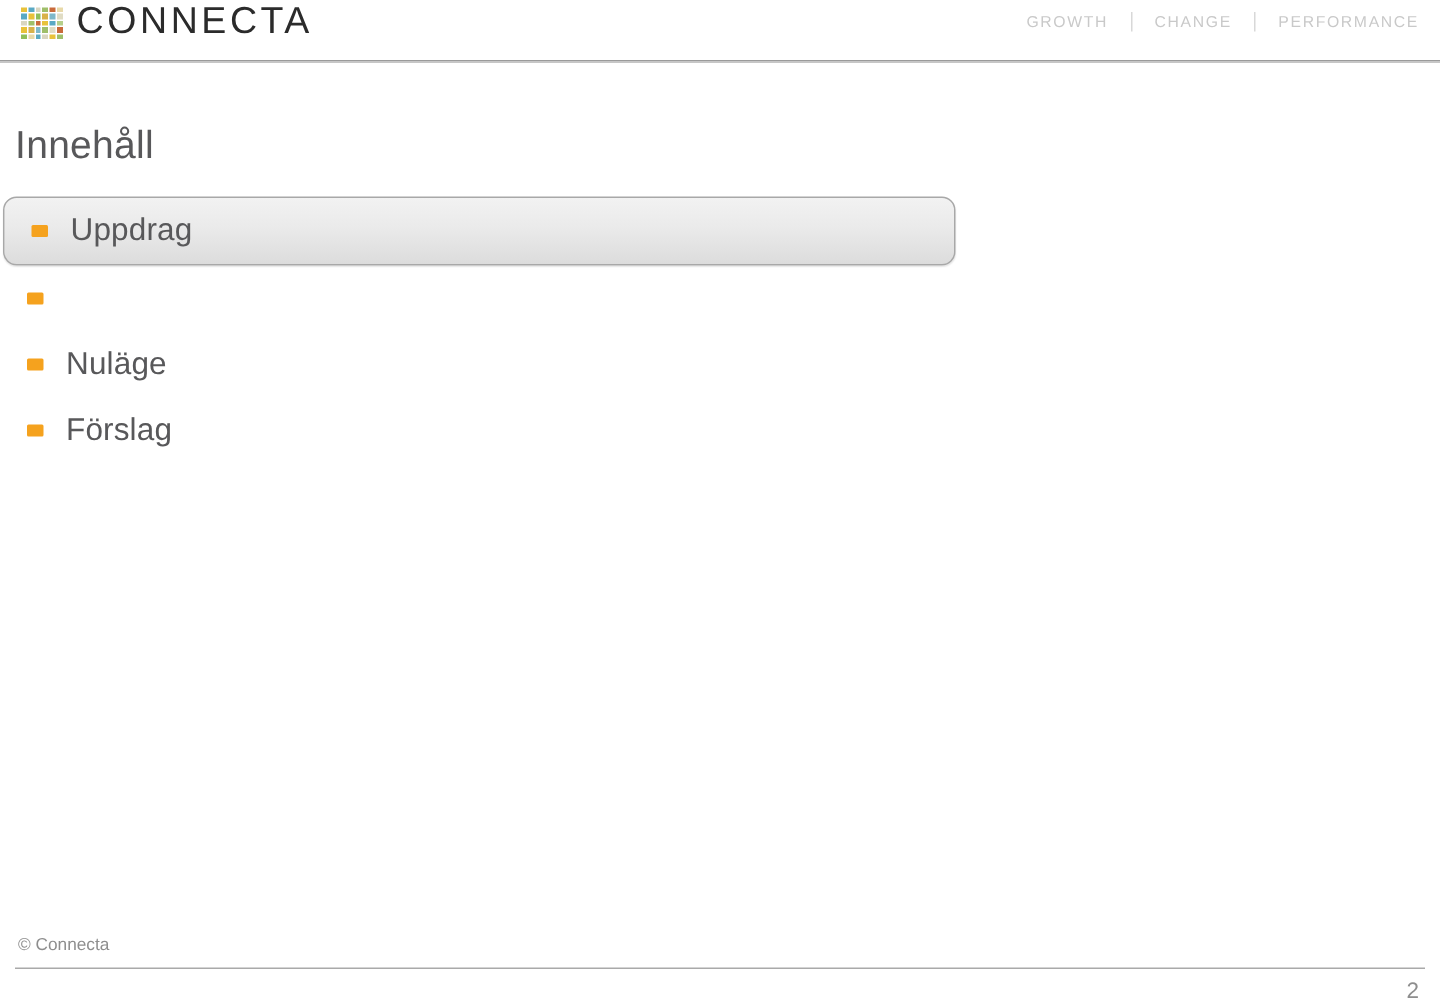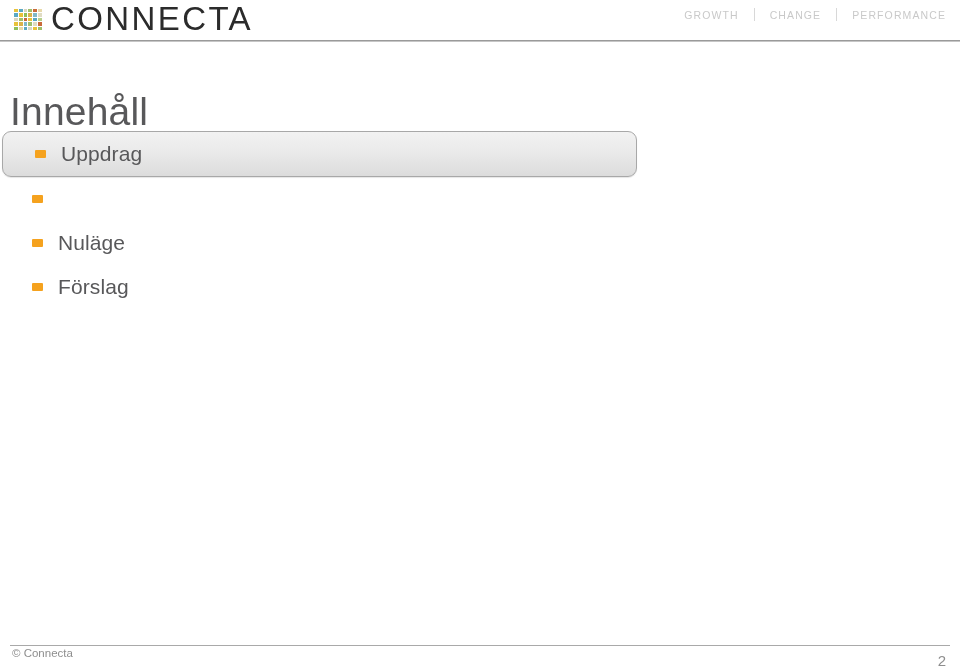--- a/index.html
+++ b/index.html
@@ -32,21 +32,21 @@
   #logo-mark {
     width: 28px;
     height: 21px;
     display: grid;
     grid-template-columns: repeat(6, 1fr);
     grid-template-rows: repeat(5, 1fr);
     gap: 1px;
   }
   #logo-mark i { display: block; }
   #brand-name {
-    font-size: 33px;
+    font-size: 25px;
     letter-spacing: 2.4px;
     color: #2b2b2b;
     font-weight: 400;
     line-height: 1;
     padding-bottom: 2px;
   }
 
   #tagline {
     position: absolute;
     right: 14px;
@@ -72,39 +72,39 @@
     width: 960px;
     height: 2px;
     background: linear-gradient(to bottom, #9a9a9a 0%, #9a9a9a 50%, #c6c6c6 50%, #c6c6c6 100%);
   }
 
   
   #page-title {
     position: absolute;
     left: 10px;
     top: 64px;
-    font-size: 39px;
+    font-size: 26px;
     color: #58585a;
     font-weight: 400;
     letter-spacing: 0.2px;
   }
 
   
   #agenda {
     position: absolute;
     left: 0;
     top: 131px;
     width: 960px;
   }
   .agenda-item {
     position: relative;
     height: 44px;
     display: flex;
     align-items: center;
-    padding-left: 32px;
+    padding-left: 18px;
     box-sizing: border-box;
   }
   .agenda-item.is-highlighted {
     width: 635px;
     margin-left: 2px;
     border: 1px solid #a8a8a8;
     border-radius: 9px;
     background: linear-gradient(to bottom, #f2f2f2 0%, #eaeaea 45%, #dcdcdc 100%);
     box-shadow: 0 1px 1px rgba(0,0,0,0.10);
     height: 46px;
@@ -130,21 +130,21 @@
     position: absolute;
     left: 10px;
     top: 645px;
     width: 940px;
     height: 1px;
     background: #a9a9a9;
   }
   #footer-copyright {
     position: absolute;
     left: 12px;
-    top: 647px;
+    top: 624px;
     font-size: 11.5px;
     color: #8e8e8e;
   }
   #footer-pagenum {
     position: absolute;
     right: 14px;
     top: 652px;
     font-size: 15px;
     color: #8e8e8e;
   }

